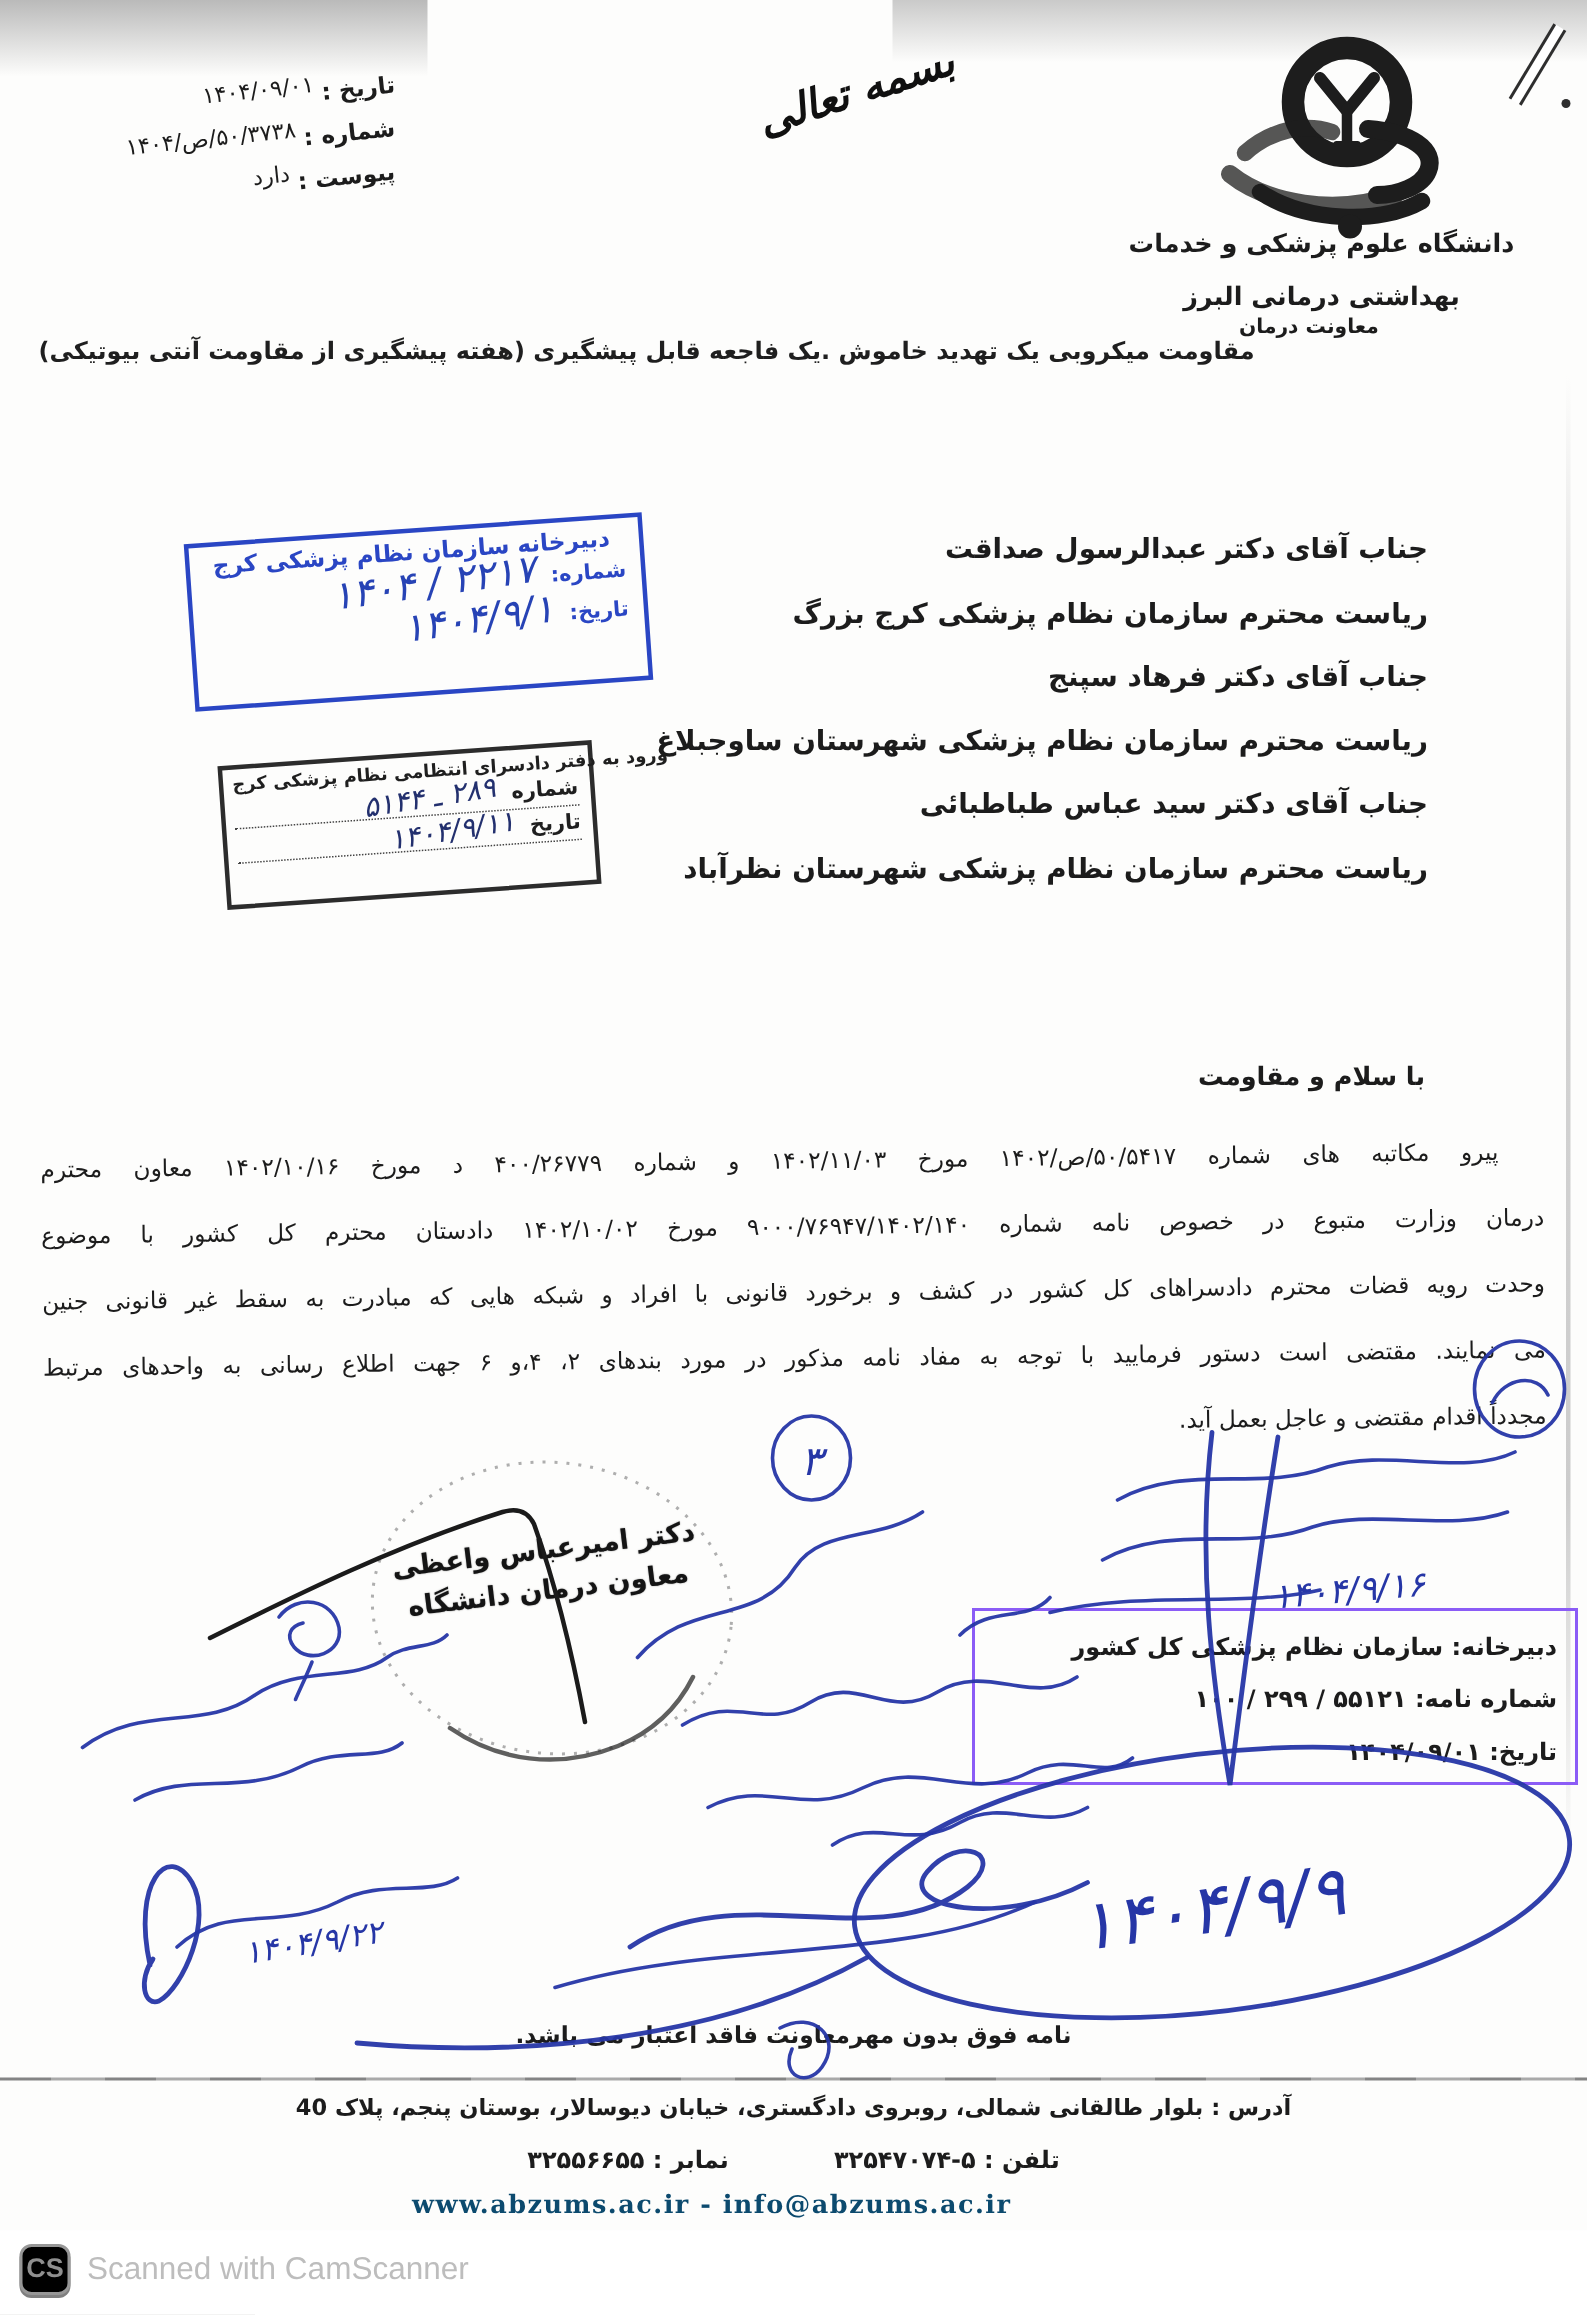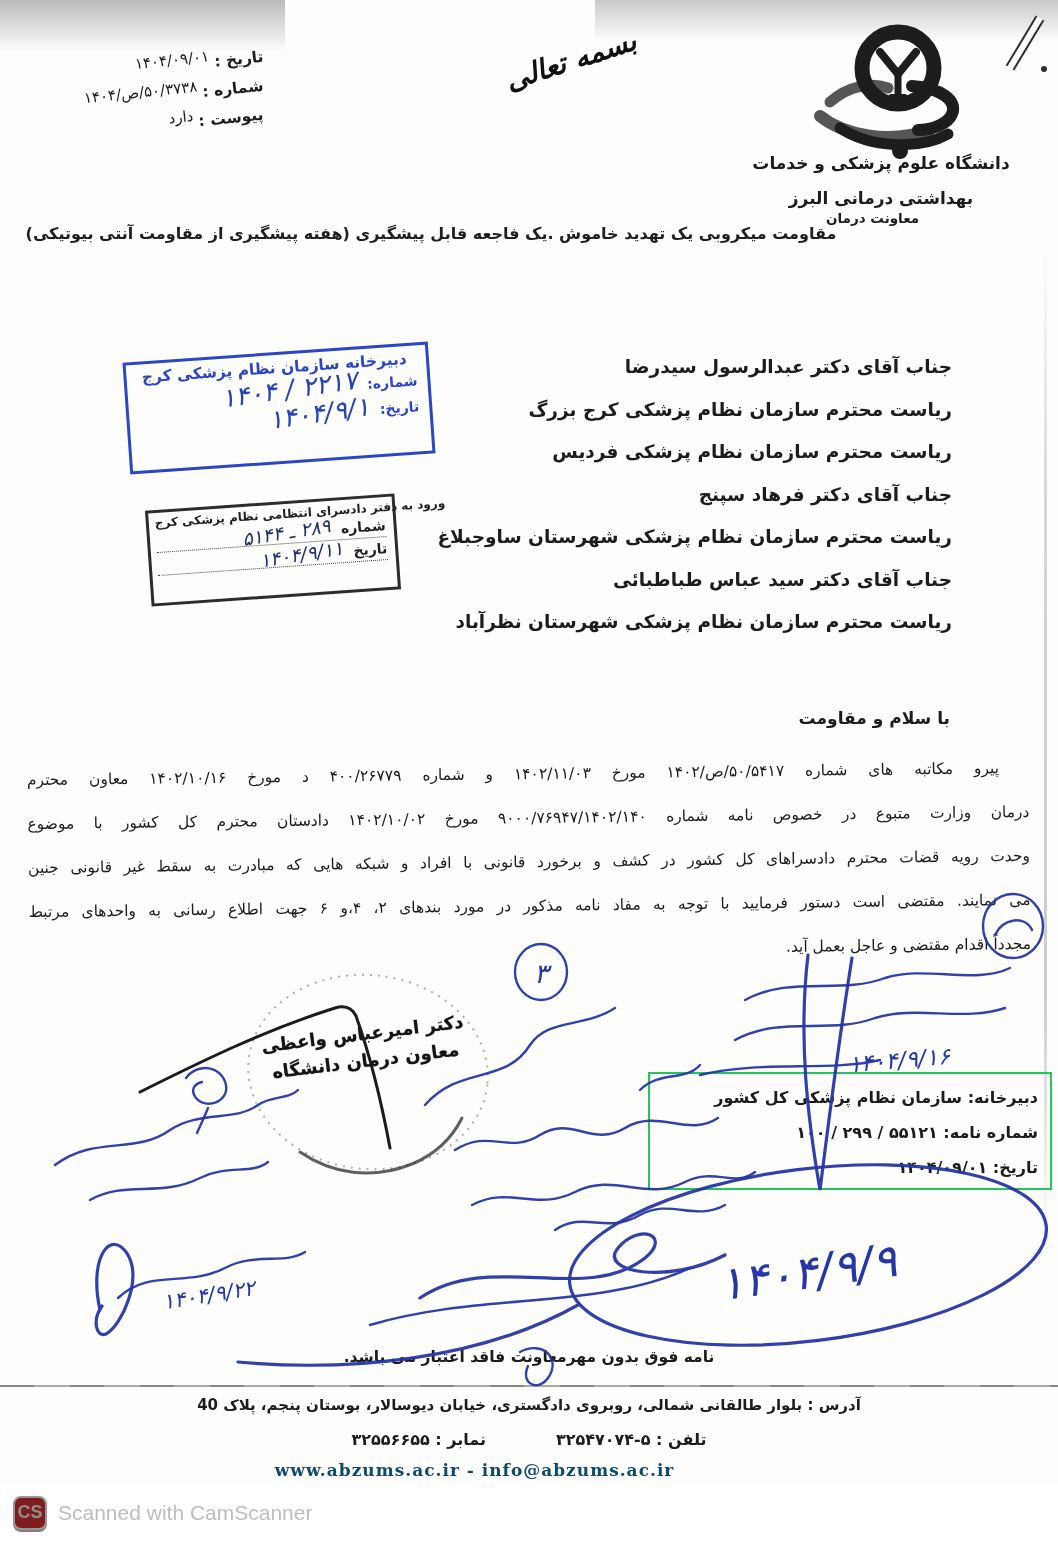--- a/index.html
+++ b/index.html
@@ -64,41 +64,41 @@
   .stamp-black .stamp-row{border-bottom:1px dotted #444;}
   .hand-dark{font-style:italic;font-size:19px;transform:rotate(-5deg);
     display:inline-block;color:#23306e;line-height:22px;}
 
   
   .deputy-text{left:250px;top:1020px;width:228px;text-align:center;font-weight:bold;
     font-size:18px;line-height:27px;transform:rotate(-7deg);color:#141414;
     text-shadow:0 0 1px rgba(20,20,20,.55);}
 
   
-  .registry{left:648px;top:1072px;width:404px;height:118px;border:2px solid #22c55e;
+  .registry{left:648px;top:1072px;width:404px;height:118px;border:2px solid #8b5cf6;
     box-sizing:border-box;direction:rtl;padding:6px 12px 0 12px;font-weight:bold;
     font-size:16px;line-height:35px;background:rgba(255,255,255,.0);}
   .registry div{white-space:nowrap;}
 
   
   .divider{left:0;top:1385px;width:1058px;height:2px;
     background:repeating-linear-gradient(90deg,#6f6f6f 0 34px,#9b9b9b 34px 70px);opacity:.85;}
   .validity{left:0;top:1348px;width:1058px;text-align:center;font-weight:bold;font-size:15.5px;}
   .address{left:0;top:1396px;width:1058px;text-align:center;font-weight:bold;font-size:15px;}
   .phones{left:0;top:1430px;width:1058px;display:flex;direction:rtl;justify-content:center;
     gap:70px;font-weight:bold;font-size:16px;}
   .web{left:0;top:1460px;width:949px;text-align:center;font-family:"DejaVu Serif",serif;
     font-weight:bold;font-size:17px;letter-spacing:1px;color:#0c4a6e;}
 
   
   .cs-bar{left:0;top:1487px;width:1058px;height:56px;background:#ffffff;}
   .cs-logo{left:13px;top:1496px;width:34px;height:34px;border:2.5px solid #979797;
     border-radius:8px;box-sizing:border-box;color:#8f8f8f;font-family:"Liberation Sans",sans-serif;
     font-weight:bold;font-size:18px;text-align:center;line-height:29px;
-    box-shadow:0 2px 0 #7f7f7f;background:#7f1d1d;}
+    box-shadow:0 2px 0 #7f7f7f;background:#000000;}
   .cs-text{left:58px;top:1501px;font-family:"Liberation Sans",sans-serif;
     font-size:21px;color:#bdbdbd;}
 
   
   .ink-svg{left:0;top:0;width:1058px;height:1543px;pointer-events:none;}
   .ink{fill:none;stroke:#2636a6;stroke-width:2.4;stroke-linecap:round;opacity:.95;}
   .ink-thick{stroke-width:3.2;}
   .ink-black{fill:none;stroke:#1b1b1b;stroke-width:3;stroke-linecap:round;}
   .ink-gray{fill:none;stroke:#9a9a9a;stroke-width:2;stroke-dasharray:2 6;opacity:.8;}
   .hand-text{fill:#2636a6;font-family:"DejaVu Sans",sans-serif;font-style:italic;}
@@ -170,23 +170,22 @@
       <span class="lbl">شماره</span>
       <span class="hand-dark">۲۸۹ ـ ۵۱۴۴</span>
     </div>
     <div class="stamp-row">
       <span class="lbl">تاریخ</span>
       <span class="hand-dark">۱۴۰۴/۹/۱۱</span>
     </div>
   </div>
 
   <div class="abs recipients rtl">
-      <div class="recipient-line">جناب آقای دکتر عبدالرسول سیدرضا</div>
+      <div class="recipient-line">جناب آقای دکتر عبدالرسول صداقت</div>
       <div class="recipient-line">ریاست محترم سازمان نظام پزشکی کرج بزرگ</div>
-      <div class="recipient-line">ریاست محترم سازمان نظام پزشکی فردیس</div>
       <div class="recipient-line">جناب آقای دکتر فرهاد سپنج</div>
       <div class="recipient-line">ریاست محترم سازمان نظام پزشکی شهرستان ساوجبلاغ</div>
       <div class="recipient-line">جناب آقای دکتر سید عباس طباطبائی</div>
       <div class="recipient-line">ریاست محترم سازمان نظام پزشکی شهرستان نظرآباد</div>
     </div>
 
   <div class="abs salutation rtl nowrap">با سلام و مقاومت</div>
 
   <div class="abs body-block rtl">
       <div class="body-line first">پیرو مکاتبه های شماره ۵۰/۵۴۱۷/ص/۱۴۰۲ مورخ ۱۴۰۲/۱۱/۰۳ و شماره ۴۰۰/۲۶۷۷۹ د مورخ ۱۴۰۲/۱۰/۱۶ معاون محترم</div>

